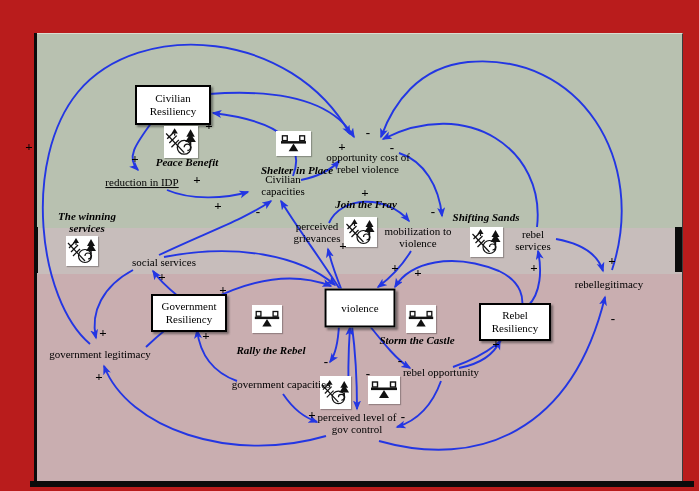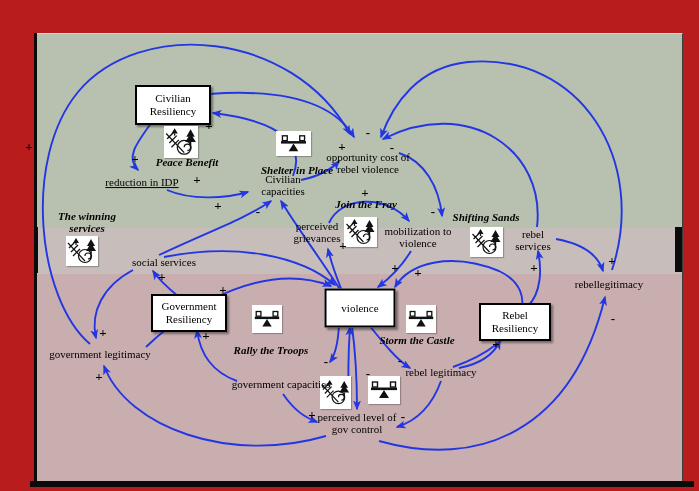--- a/index.html
+++ b/index.html
@@ -99,28 +99,28 @@
       <div class="node" style="left: 418px; top: 238px;">mobilization to
 violence</div>
       <div class="node" style="left: 533px; top: 241px;">rebel
 services</div>
       <div class="node" style="left: 609px; top: 285px;">rebellegitimacy</div>
       <div class="node" style="left: 164px; top: 263px;">social services</div>
       <div class="node" style="left: 100px; top: 355px;">government legitimacy</div>
       <div class="node" style="left: 281px; top: 385px;">government capacities</div>
       <div class="node" style="left: 357px; top: 424px;">perceived level of
 gov control</div>
-      <div class="node" style="left: 441px; top: 373px;">rebel legitimacy</div>
+      <div class="node" style="left: 441px; top: 373px;">rebel opportunity</div>
       <div class="loopname" style="left: 187px; top: 162px;">Peace Benefit</div>
       <div class="loopname" style="left: 297px; top: 170px;">Shelter in Place</div>
       <div class="loopname" style="left: 87px; top: 222px;">The winning
 services</div>
       <div class="loopname" style="left: 366px; top: 204px;">Join the Fray</div>
       <div class="loopname" style="left: 486px; top: 217px;">Shifting Sands</div>
-      <div class="loopname" style="left: 271px; top: 350px;">Rally the Troops</div>
+      <div class="loopname" style="left: 271px; top: 350px;">Rally the Rebel</div>
       <div class="loopname" style="left: 417px; top: 340px;">Storm the Castle</div>
       <div class="sign" style="left: 135px; top: 159px;">+</div>
       <div class="sign" style="left: 197px; top: 180px;">+</div>
       <div class="sign" style="left: 209px; top: 126px;">+</div>
       <div class="sign" style="left: 342px; top: 147px;">+</div>
       <div class="sign" style="left: 368px; top: 133px;">-</div>
       <div class="sign" style="left: 392px; top: 148px;">-</div>
       <div class="sign" style="left: 29px; top: 147px;">+</div>
       <div class="sign" style="left: 433px; top: 212px;">-</div>
       <div class="sign" style="left: 365px; top: 193px;">+</div>

